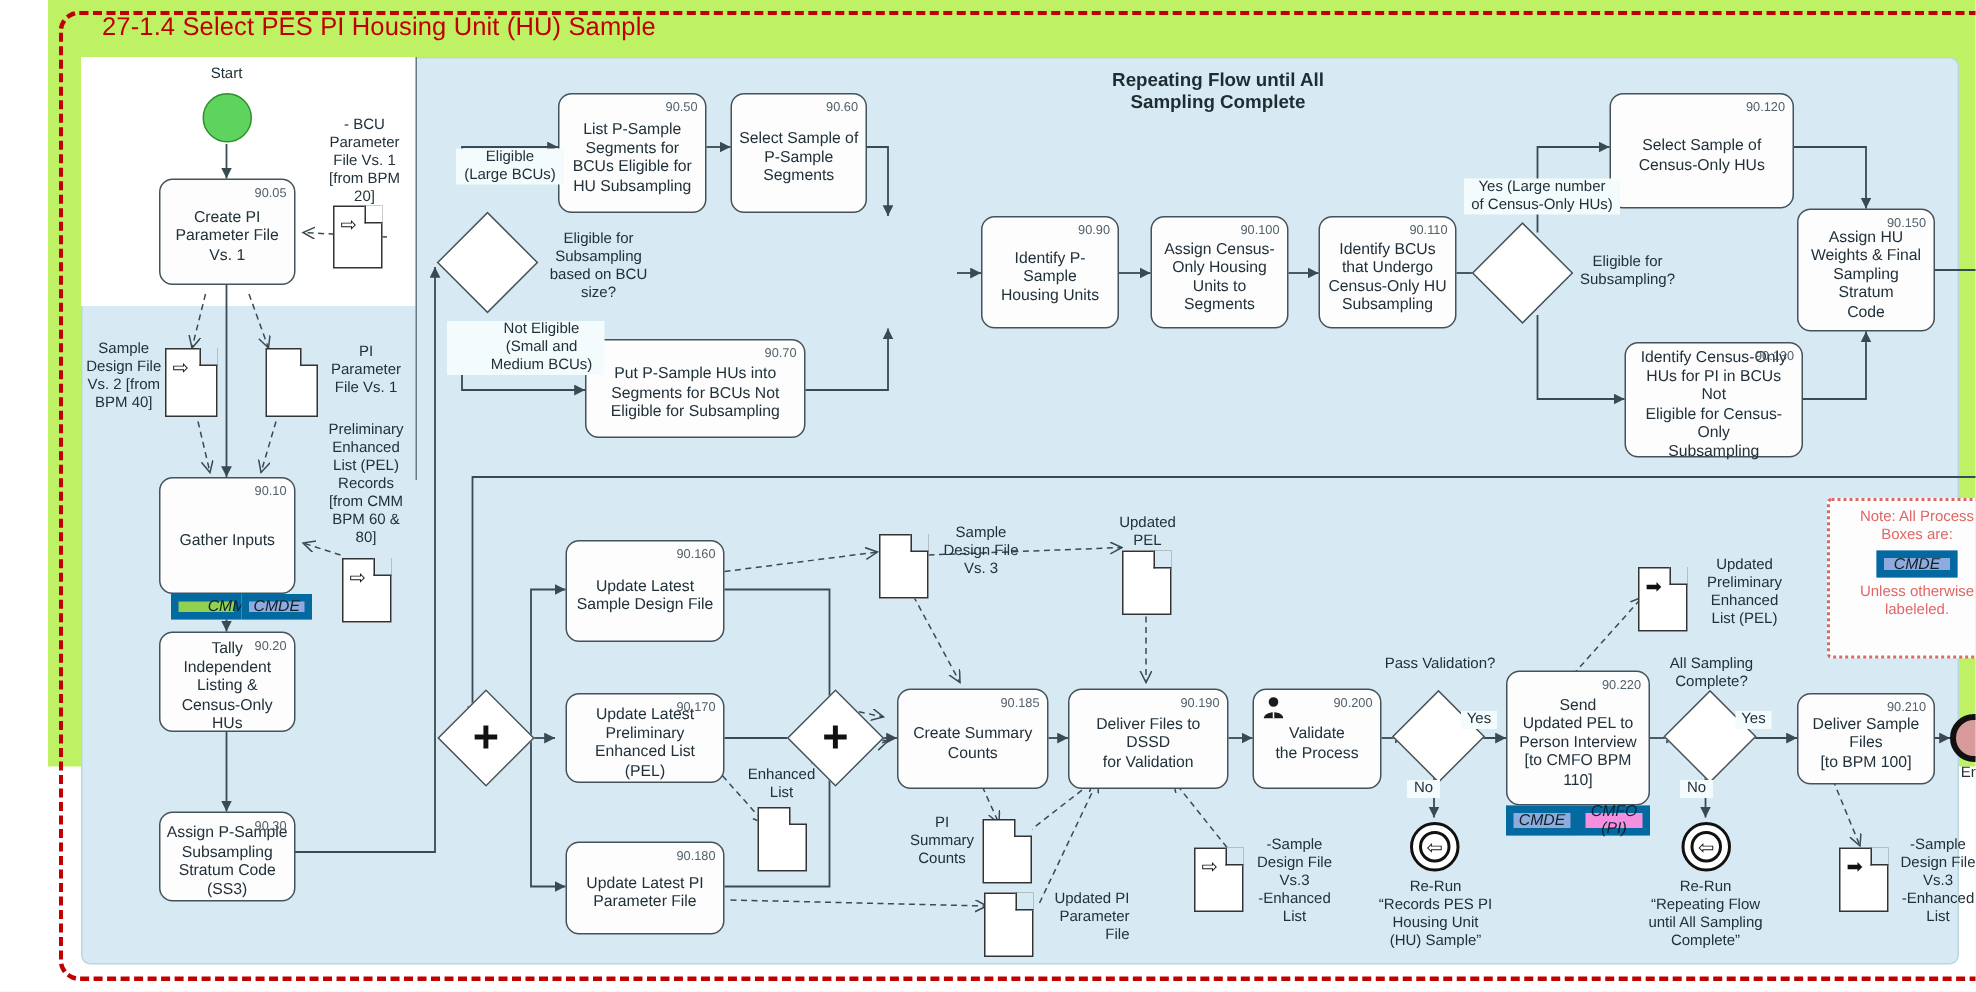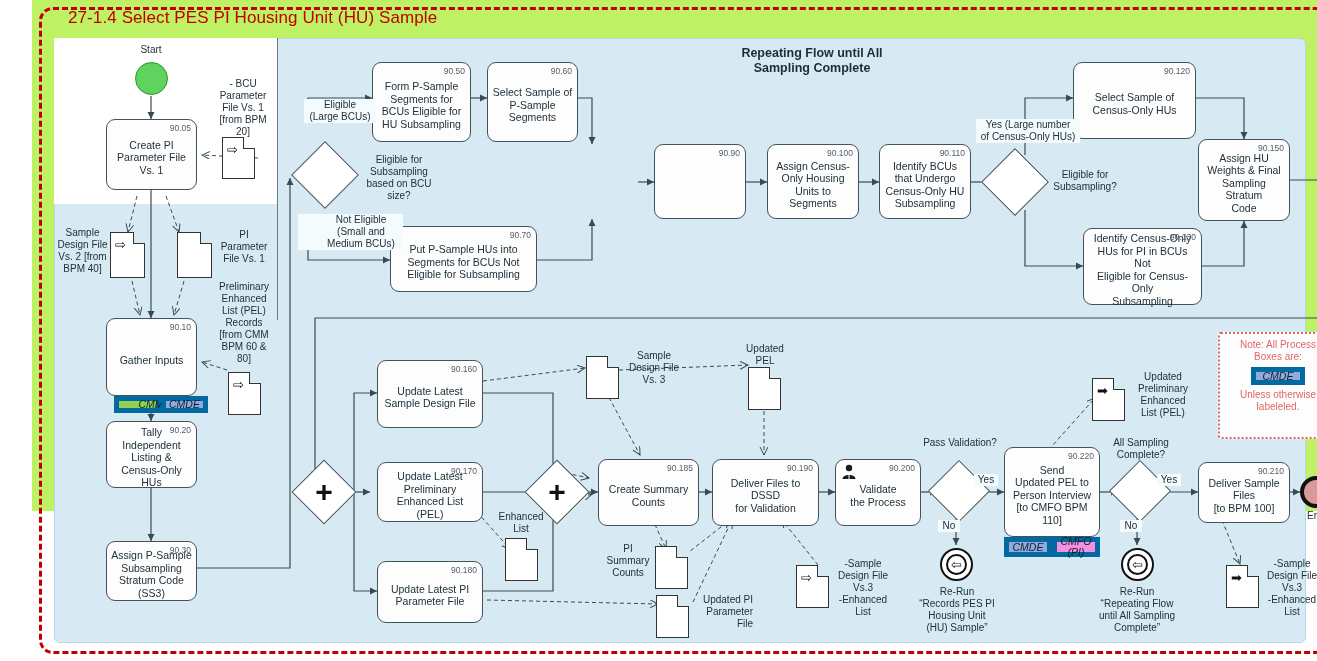--- a/index.html
+++ b/index.html
@@ -252,21 +252,21 @@
       <span>Assign P-Sample</span><br>
       <span>Subsampling</span><br>
       <span>Stratum Code</span><br>
       <span>(SS3)</span>
     </span>
   </div>
 
   <div class="task" style="left:340px;top:62px;width:99px;height:80px;">
     <span class="num">90.50</span>
     <span class="lbl">
-      <span>Form P-Sample</span><br>
+      <span>List P-Sample</span><br>
       <span>Segments for</span><br>
       <span>BCUs Eligible for</span><br>
       <span>HU Subsampling</span>
     </span>
   </div>
 
   <div class="task" style="left:455px;top:62px;width:91px;height:80px;">
     <span class="num">90.60</span>
     <span class="lbl">
       <span>Select Sample of</span><br>
@@ -280,20 +280,24 @@
     <span class="lbl">
       <span>Put P-Sample HUs into</span><br>
       <span>Segments for BCUs Not</span><br>
       <span>Eligible for Subsampling</span>
     </span>
   </div>
 
 
   <div class="task" style="left:622px;top:144px;width:92px;height:75px;">
     <span class="num">90.90</span>
+    <span class="lbl">
+      <span>Identify P-Sample</span><br>
+      <span>Housing Units</span>
+    </span>
   </div>
 
   <div class="task" style="left:735px;top:144px;width:92px;height:75px;">
     <span class="num">90.100</span>
     <span class="lbl">
       <span>Assign Census-</span><br>
       <span>Only Housing</span><br>
       <span>Units to</span><br>
       <span>Segments</span>
     </span>

